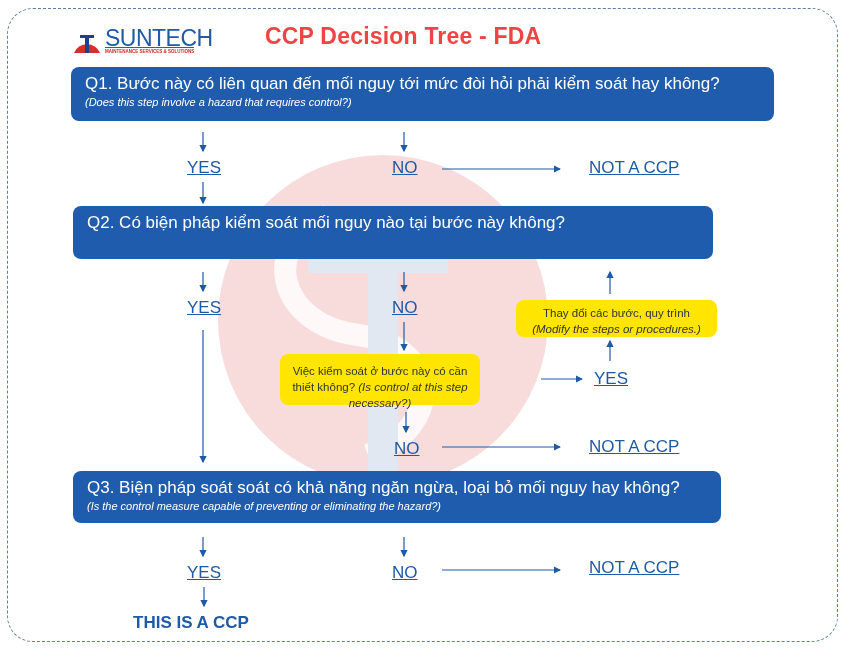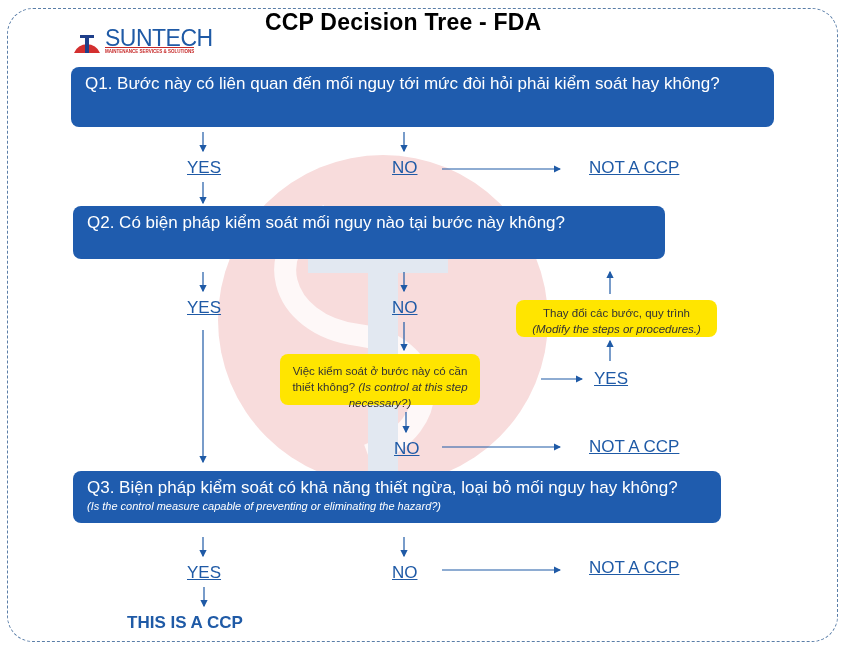--- a/index.html
+++ b/index.html
@@ -6,21 +6,21 @@
   html, body { width: 845px; height: 650px; background: #ffffff; overflow: hidden; }
   body { position: relative; font-family: "Liberation Sans", "DejaVu Sans", sans-serif; color: #1f5aa6; }
   .frame {
     position: absolute; left: 7px; top: 8px; width: 831px; height: 634px;
     border: 1.5px dashed #5a7ea8; border-radius: 26px;
   }
   .watermark { position: absolute; left: 218px; top: 155px; width: 330px; height: 330px; }
   .logo { position: absolute; left: 72px; top: 27px; width: 120px; height: 28px; }
   .logo .name { position: absolute; left: 33px; top: -2px; font-weight: normal; font-size: 23px; color: #1f5aa6; letter-spacing: -0.5px; }
   .logo .tag { position: absolute; left: 33px; top: 20px; font-size: 4.5px; color: #c62828; font-weight: bold; border-top: 1px solid #c62828; padding-top: 1px; white-space: nowrap; }
-  .title { position: absolute; left: 265px; top: 9px; font-size: 23px; font-weight: bold; color: #000000; letter-spacing: 0.2px; }
+  .title { position: absolute; left: 265px; top: 23px; font-size: 23px; font-weight: bold; color: #ef4444; letter-spacing: 0.2px; }
   .qbox {
     position: absolute; background: #1f5cae; color: #ffffff; border-radius: 8px; padding: 6px 14px;
   }
   .qbox .main { font-size: 17px; line-height: 21px; white-space: nowrap; }
   .qbox .sub { font-size: 11px; font-style: italic; line-height: 16px; white-space: nowrap; }
   .lbl { position: absolute; font-size: 17px; color: #1f5aa6; white-space: nowrap; text-decoration: underline; }
   .final { position: absolute; font-size: 17px; font-weight: bold; color: #1f5aa6; }
   .ybox {
     position: absolute; background: #ffe500; border-radius: 8px; color: #333; font-size: 11.5px; text-align: center; line-height: 16px; padding: 5px 6px;
   }
@@ -44,54 +44,55 @@
     <path d="M2 26 A14 14 0 0 1 28 26 Z" fill="#d32f2f"></path>
     <rect x="8" y="8" width="14" height="3" fill="#1f3f8a"></rect>
     <rect x="13" y="8" width="4" height="18" fill="#1f3f8a"></rect>
   </svg>
   <span class="name">SUNTECH</span>
   <span class="tag">MAINTENANCE SERVICES &amp; SOLUTIONS</span>
 </div>
 
 <div class="title">CCP Decision Tree - FDA</div>
 
-<div class="qbox" style="left:71px; top:67px; width:703px; height:60px;">
+<div class="qbox" style="left:71px; top:67px; width:703px; height:54px;">
   <div class="main">Q1. Bước này có liên quan đến mối nguy tới mức đòi hỏi phải kiểm soát hay không?</div>
+  <div class="sub">(Does this step involve a hazard that requires control?)</div>
 </div>
 <div class="lbl" style="left:187px; top:158px;">YES</div>
 <div class="lbl" style="left:392px; top:158px;">NO</div>
 <div class="lbl" style="left:589px; top:158px;">NOT A CCP</div>
 
-<div class="qbox" style="left:73px; top:206px; width:592px; height:53px;">
+<div class="qbox" style="left:73px; top:206px; width:640px; height:53px;">
   <div class="main">Q2. Có biện pháp kiểm soát mối nguy nào tại bước này không?</div>
 </div>
 <div class="lbl" style="left:187px; top:298px;">YES</div>
 <div class="lbl" style="left:392px; top:298px;">NO</div>
 
 <div class="ybox" style="left:516px; top:300px; width:201px; height:37px;">
   <div>Thay đổi các bước, quy trình</div>
   <div><i>(Modify the steps or procedures.)</i></div>
 </div>
 
 <div class="ybox" style="left:280px; top:354px; width:200px; height:51px; padding-top:9px;">
   <span>Việc kiểm soát ở bước này có cần thiết không?</span>
   <i>(Is control at this step necessary?)</i>
 </div>
 <div class="lbl" style="left:594px; top:369px;">YES</div>
 <div class="lbl" style="left:394px; top:439px;">NO</div>
 <div class="lbl" style="left:589px; top:437px;">NOT A CCP</div>
 
 <div class="qbox" style="left:73px; top:471px; width:648px; height:52px;">
-  <div class="main">Q3. Biện pháp kiểm soát có khả năng thiết ngừa, loại bỏ mối nguy hay không?</div>
+  <div class="main">Q3. Biện pháp soát soát có khả năng ngăn ngừa, loại bỏ mối nguy hay không?</div>
   <div class="sub">(Is the control measure capable of preventing or eliminating the hazard?)</div>
 </div>
 <div class="lbl" style="left:187px; top:563px;">YES</div>
 <div class="lbl" style="left:392px; top:563px;">NO</div>
 <div class="lbl" style="left:589px; top:558px;">NOT A CCP</div>
-<div class="final" style="left:127px; top:613px;">THIS IS A CCP</div>
+<div class="final" style="left:133px; top:613px;">THIS IS A CCP</div>
 
 <svg class="arrows">
   <defs>
     <marker id="ah" markerWidth="6" markerHeight="6" refX="5" refY="3" orient="auto">
       <path d="M0,0 L6,3 L0,6 Z" fill="#1f5aa6"></path>
     </marker>
   </defs>
   <g stroke="#1f5aa6" stroke-width="1.2" fill="none" marker-end="url(#ah)">
 
     <line x1="203" y1="132" x2="203" y2="151"></line>

